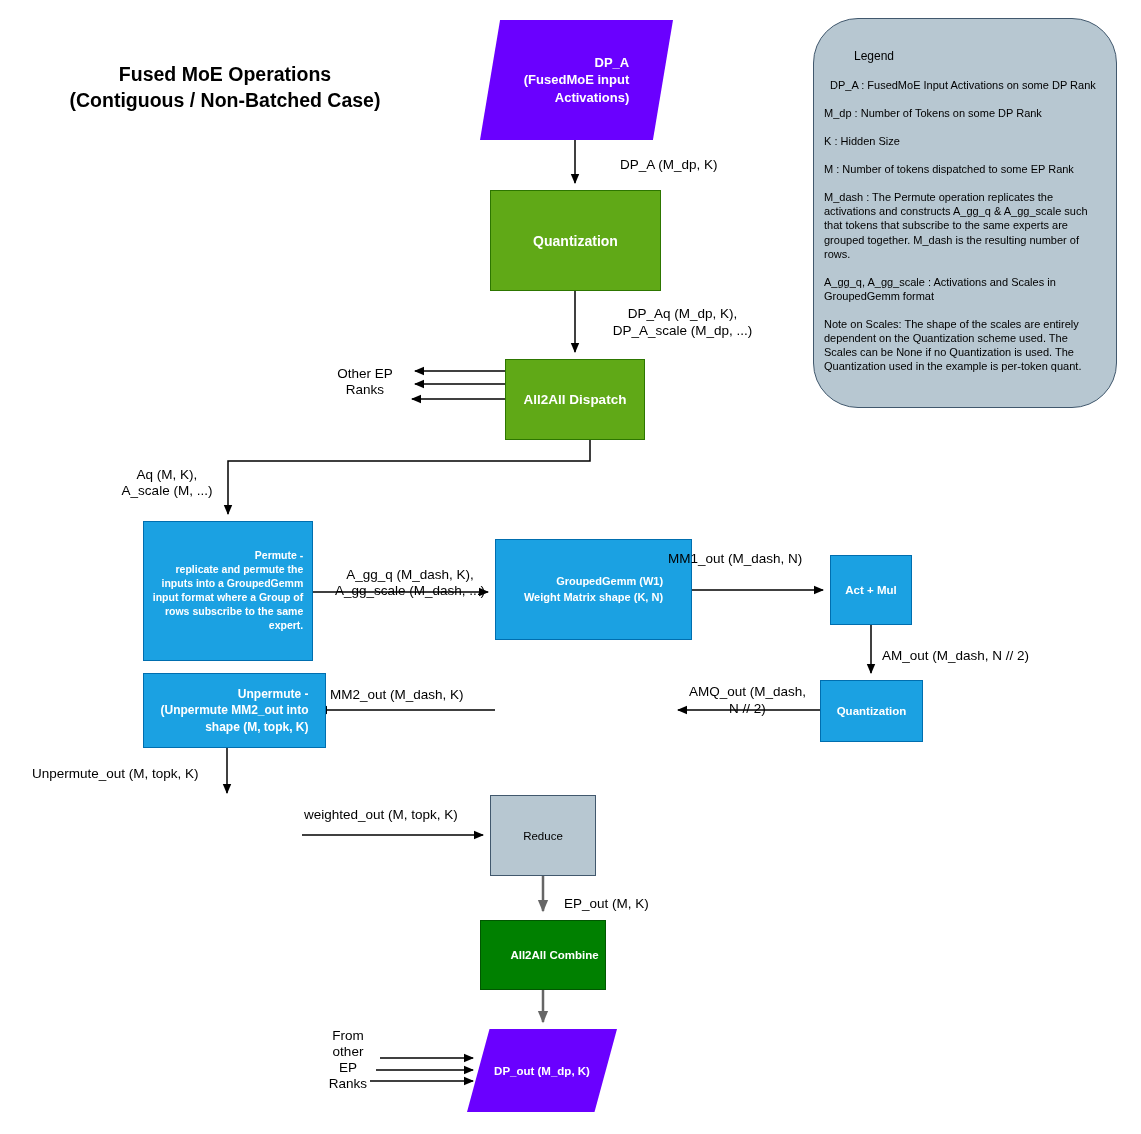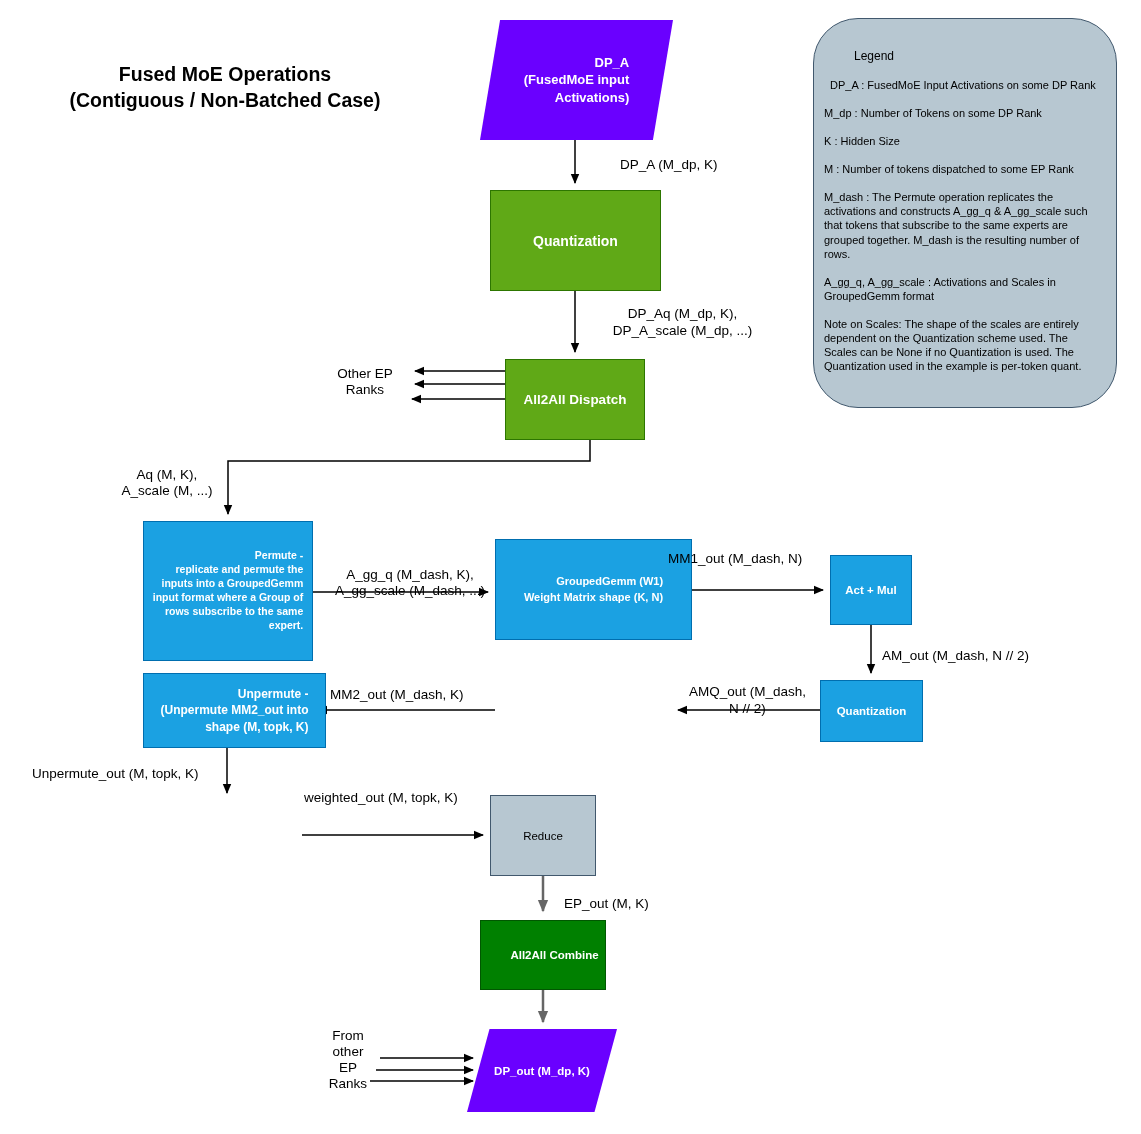--- a/index.html
+++ b/index.html
@@ -123,21 +123,21 @@
   <div class="abs elabel center" style="left:108px;top:467px;width:118px;line-height:1.22;">Aq (M, K),
 A_scale (M, ...)</div>
   <div class="abs elabel center" style="left:320px;top:567px;width:180px;line-height:1.22;">A_gg_q (M_dash, K),
 A_gg_scale (M_dash, ...)</div>
   <div class="abs elabel" style="left:668px;top:551px;">MM1_out (M_dash, N)</div>
   <div class="abs elabel" style="left:882px;top:648px;">AM_out (M_dash, N // 2)</div>
   <div class="abs elabel center" style="left:680px;top:659px;width:135px;line-height:1.28;margin-top:24px;">AMQ_out (M_dash,
 N // 2)</div>
   <div class="abs elabel" style="left:330px;top:687px;">MM2_out (M_dash, K)</div>
   <div class="abs elabel" style="left:32px;top:766px;">Unpermute_out (M, topk, K)</div>
-  <div class="abs elabel" style="left:304px;top:790px;text-align:center;">weighted_out (M, topk, K)</div>
+  <div class="abs elabel" style="left:304px;top:807px;text-align:center;">weighted_out (M, topk, K)</div>
   <div class="abs elabel" style="left:564px;top:896px;">EP_out (M, K)</div>
   <div class="abs elabel center" style="left:312px;top:1028px;width:72px;line-height:1.18;">From
 other
 EP
 Ranks</div>
 
   <div id="legend" class="abs">
     <div class="heading">Legend</div>
     <p class="indent">DP_A : FusedMoE Input Activations on some DP Rank</p>
     <p>M_dp : Number of Tokens on some DP Rank</p>

